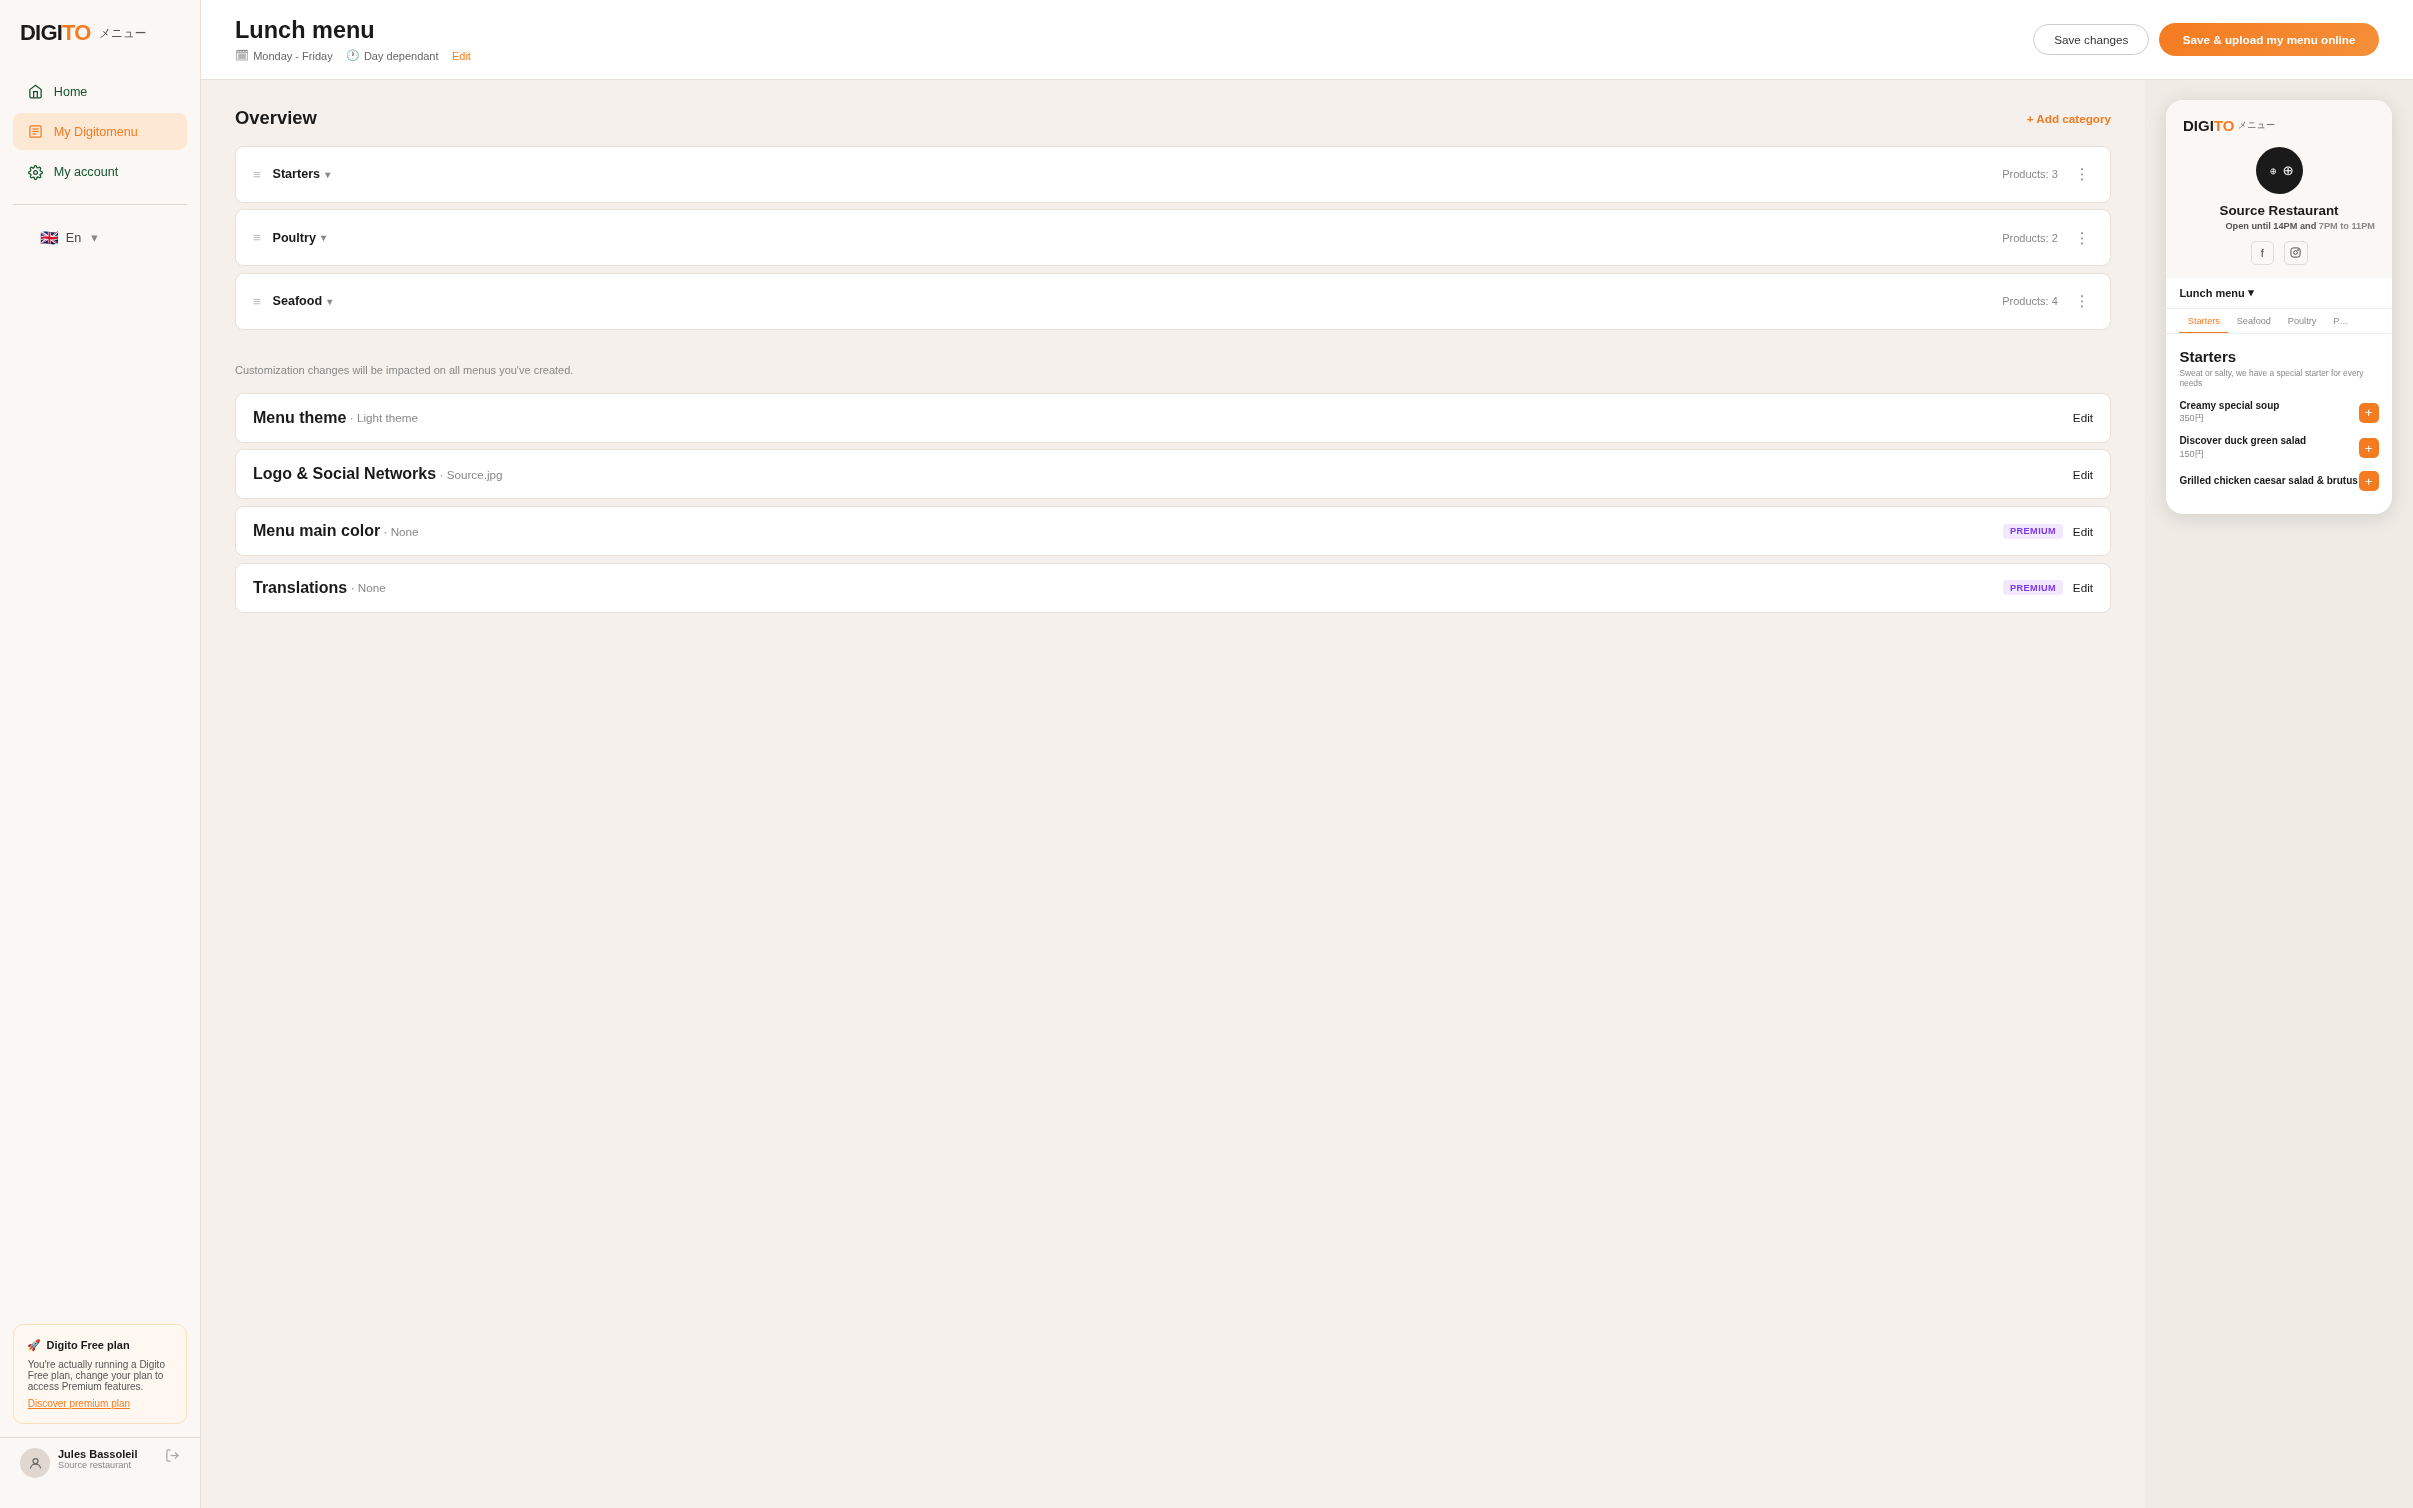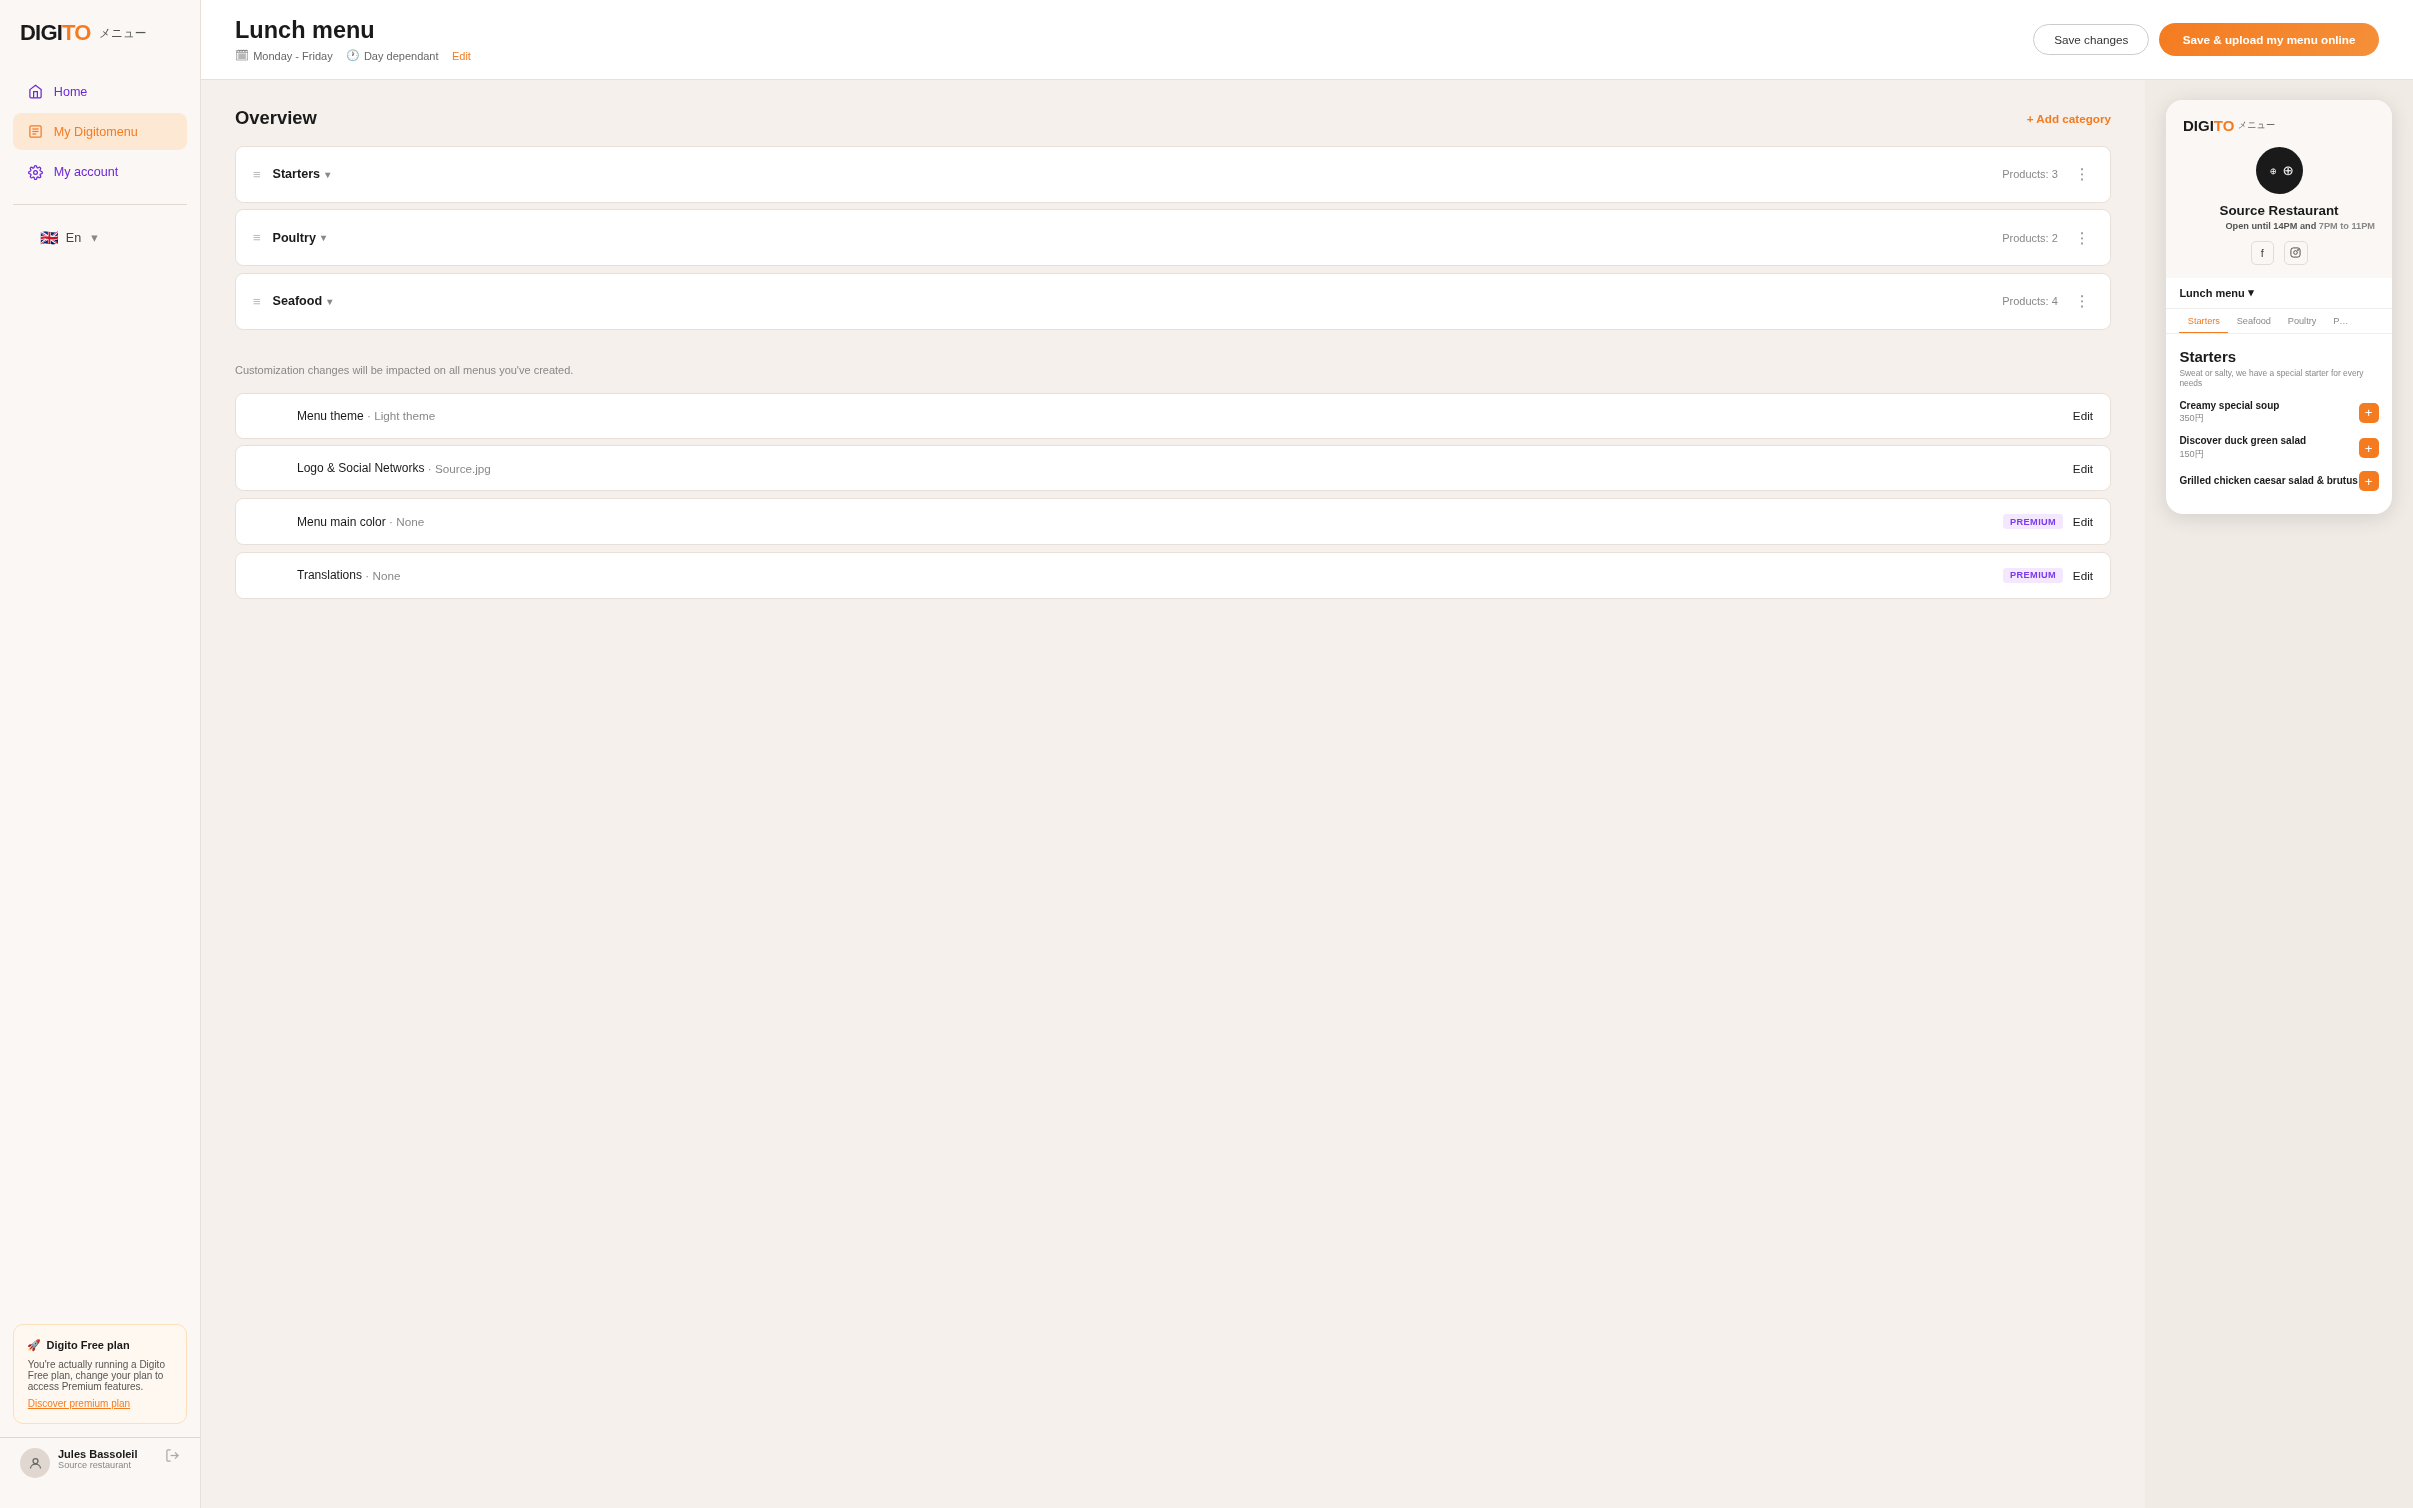--- a/index.html
+++ b/index.html
@@ -27,21 +27,21 @@
     .logo-jp { font-size: 11.7px; color: #555; margin-left: 1.7px; }
 
     .nav-section { padding: 0 13.4px; flex: 1; }
     .nav-item {
       display: flex;
       align-items: center;
       gap: 10px;
       padding: 10px 13.4px;
       border-radius: 8.4px;
       cursor: pointer;
-      color: #6d28d9;
+      color: #14532d;
       font-size: 12.6px;
       font-weight: 500;
       margin-bottom: 3.4px;
       transition: background 0.15s;
     }
     .nav-item.active { background: #fde8d4; color: #f47b20; }
     .nav-item .nav-icon { width: 17px; height: 17px; display: flex; align-items: center; justify-content: center; color: inherit; }
 
     .nav-divider { border: none; border-top: 0.8px solid #e0d8d0; margin: 13.4px 0; }
 
@@ -194,21 +194,21 @@
     .customization-desc { font-size: 11px; color: #888; margin-bottom: 17px; }
     .custom-item {
       background: white;
       border: 0.8px solid #e8e0d8;
       border-radius: 8.4px;
       padding: 15px 17px;
       display: flex;
       align-items: center;
       margin-bottom: 6.7px;
     }
-    .custom-label { font-size: 12px; font-weight: 400; color: #1a1a1a; margin-left: 44px; }
+    .custom-label { font-size: 16px; font-weight: 700; color: #1a1a1a; }
     .custom-value { color: #888; font-size: 11.7px; margin-left: 3.4px; }
     .custom-edit { margin-left: auto; color: #1a1a1a; font-size: 11.7px; font-weight: 500; cursor: pointer; background: none; border: none; }
     .premium-badge {
       background: #f3e8ff;
       color: #7c3aed;
       font-size: 9.2px;
       font-weight: 600;
       padding: 2.5px 6.7px;
       border-radius: 3.4px;
       margin-right: 10px;

